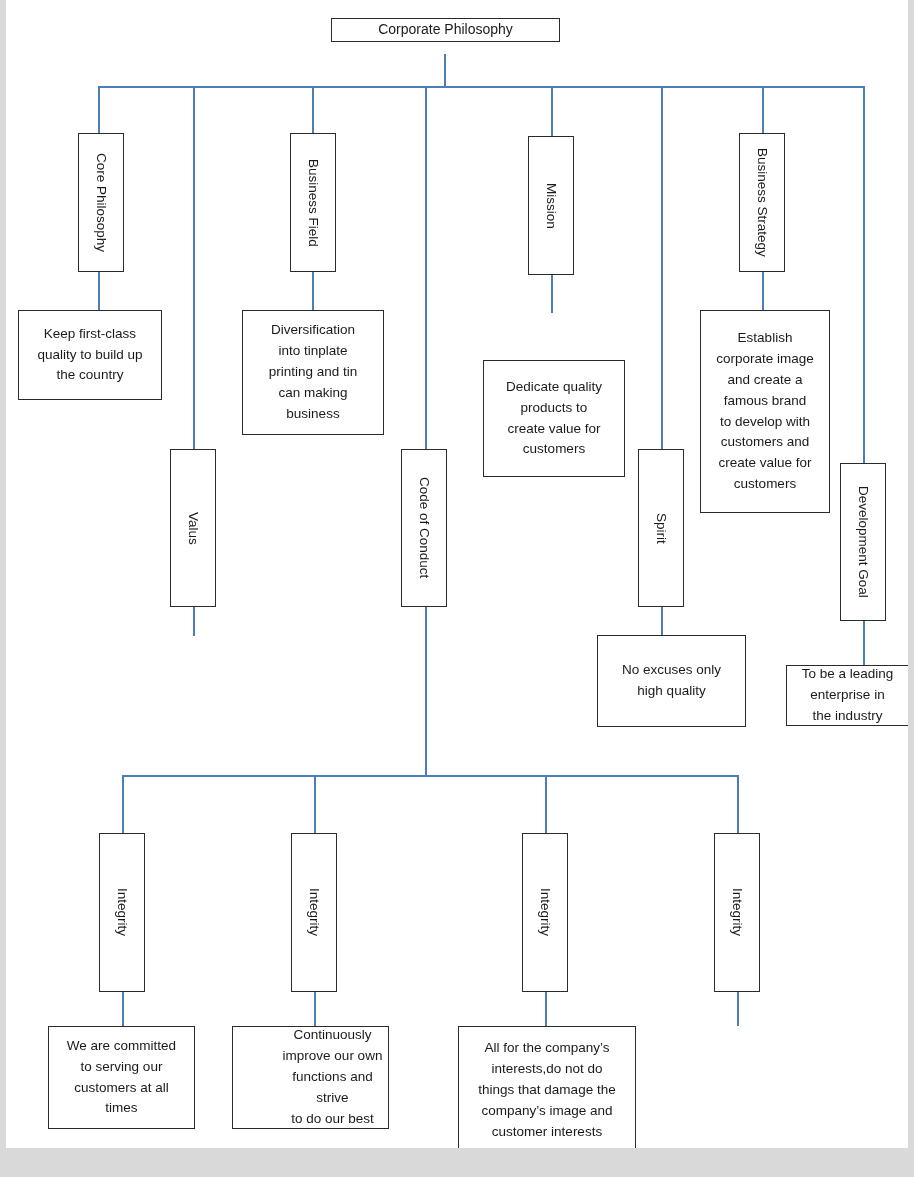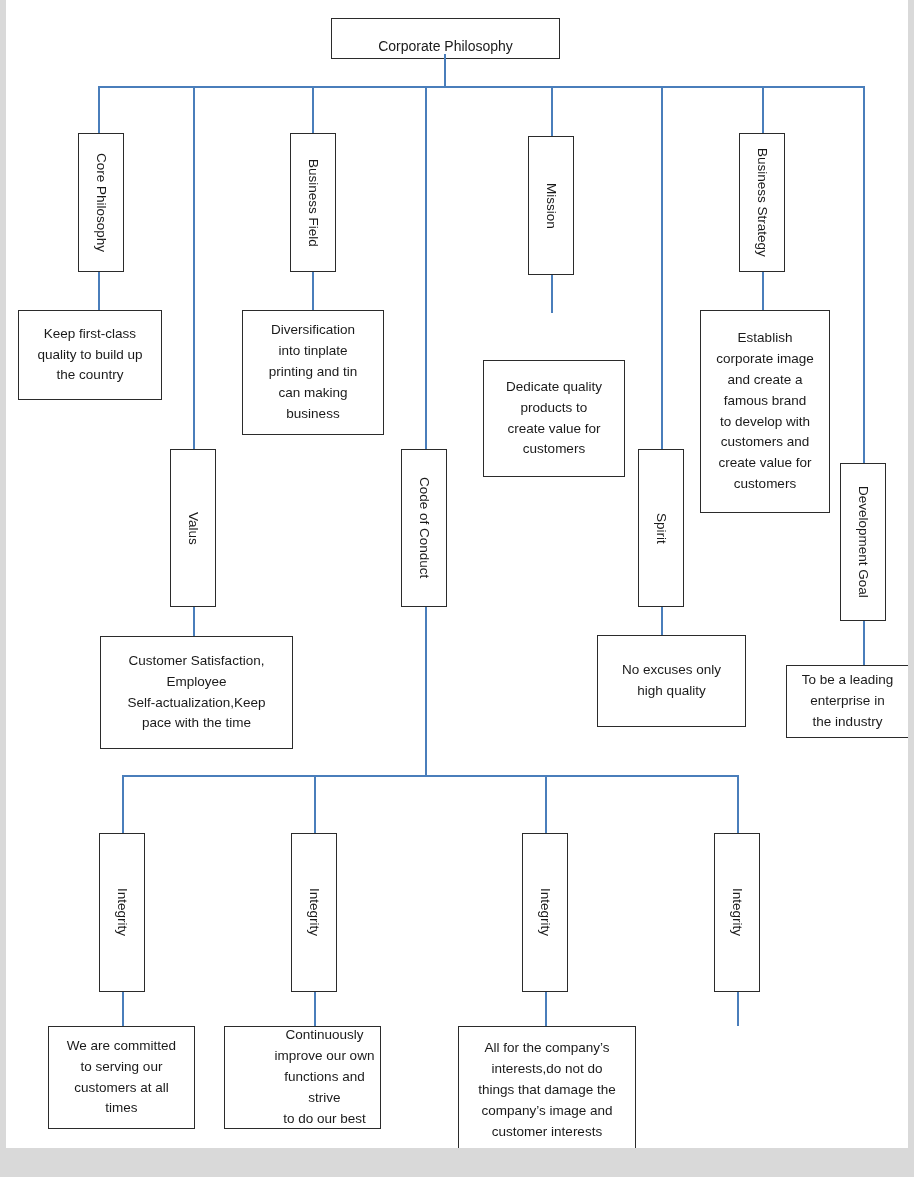--- a/index.html
+++ b/index.html
@@ -70,21 +70,21 @@
     padding: 0;
     line-height: 1;
   }
 </style>
 </head>
 <body>
 
 <div id="page">
 <div id="canvas">
 
-  <div class="box root" style="left:331px; top:18px; width:229px; height:41px;align-items:flex-end;">
+  <div class="box root" style="left:331px; top:18px; width:229px; height:24px;">
     <span class="txt">Corporate Philosophy</span>
   </div>
 
   <div class="ln lnv" style="left:444px; top:54px; height:33px;"></div>
 
   <div class="ln lnh" style="left:98px; top:86px; width:767px;"></div>
 
   <div class="ln lnv" style="left:98px; top:86px; height:47px;"></div>
   <div class="ln lnv" style="left:193px; top:86px; height:363px;"></div>
   <div class="ln lnv" style="left:312px; top:86px; height:47px;"></div>
@@ -152,31 +152,25 @@
   </div>
   <div class="box vbox" style="left:840px; top:463px; width:46px; height:158px;">
     <span class="txt">Development Goal</span>
   </div>
 
   <div class="ln lnv" style="left:193px; top:607px; height:29px;"></div>
   <div class="ln lnv" style="left:425px; top:607px; height:169px;"></div>
   <div class="ln lnv" style="left:661px; top:607px; height:28px;"></div>
   <div class="ln lnv" style="left:863px; top:621px; height:44px;"></div>
 
-  <div class="box" style="left:100px; top:636px; width:193px; height:113px;">
-    <span class="txt">Customer Satisfaction,
-Employee
-Self-actualization,Keep
-pace with the time</span>
-  </div>
   <div class="box" style="left:597px; top:635px; width:149px; height:92px;">
     <span class="txt">No excuses only
 high quality</span>
   </div>
-  <div class="box" style="left:786px; top:665px; width:123px; height:73px;">
+  <div class="box" style="left:786px; top:665px; width:123px; height:61px;">
     <span class="txt">To be a leading
 enterprise in
 the industry</span>
   </div>
 
   <div class="ln lnh" style="left:122px; top:775px; width:617px;"></div>
   <div class="ln lnv" style="left:122px; top:775px; height:58px;"></div>
   <div class="ln lnv" style="left:314px; top:775px; height:58px;"></div>
   <div class="ln lnv" style="left:545px; top:775px; height:58px;"></div>
   <div class="ln lnv" style="left:737px; top:775px; height:58px;"></div>
@@ -198,21 +192,21 @@
   <div class="ln lnv" style="left:314px; top:992px; height:34px;"></div>
   <div class="ln lnv" style="left:545px; top:992px; height:34px;"></div>
   <div class="ln lnv" style="left:737px; top:992px; height:34px;"></div>
 
   <div class="box" style="left:48px; top:1026px; width:147px; height:103px;">
     <span class="txt">We are committed
 to serving our
 customers at all
 times</span>
   </div>
-  <div class="box" style="left:224px; top:1026px; width:157px; height:103px;padding-left:44px;">
+  <div class="box" style="left:232px; top:1026px; width:157px; height:103px;padding-left:44px;">
     <span class="txt">Continuously
 improve our own
 functions and strive
 to do our best</span>
   </div>
   <div class="box" style="left:458px; top:1026px; width:178px; height:129px;">
     <span class="txt">All for the company’s
 interests,do not do
 things that damage the
 company’s image and

